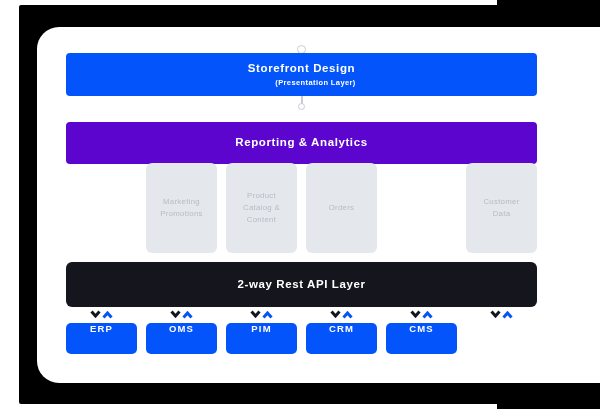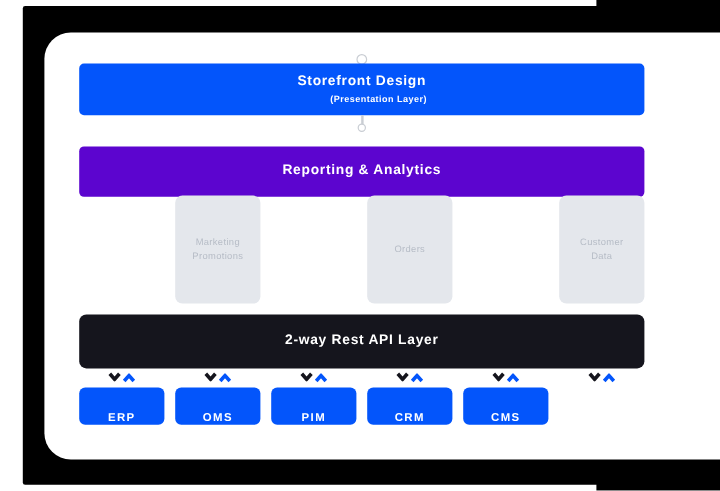--- a/index.html
+++ b/index.html
@@ -56,21 +56,21 @@
   .arrow-pair{
     position:absolute;top:282px;width:71px;height:9px;
     display:flex;align-items:center;justify-content:center;gap:1px;
   }
   .arrow-pair svg{display:block;}
   .chev-up{margin-top:2px;}
   
   .sys-box{
     position:absolute;top:296px;width:71px;height:31px;box-sizing:border-box;
     background:var(--blue,#0355fb);border-radius:5px;
-    display:flex;align-items:flex-end;justify-content:center;
+    display:flex;align-items:flex-start;justify-content:center;
     color:#fff;font-size:9.5px;font-weight:bold;letter-spacing:1.2px;
   }
   .c0{left:29px}.c1{left:109px}.c2{left:189px}.c3{left:269px}.c4{left:349px}.c5{left:429px}
 </style>
 </head>
 <body>
 
 <div class="stage">
   <div class="backdrop-main"></div>
   <div class="backdrop-right"></div>
@@ -86,20 +86,23 @@
 
     <div class="connector-line"></div>
     <div class="node-circle node-mid"></div>
 
     <div class="bar bar-reporting">
       <div class="bar-title">Reporting &amp; Analytics</div>
     </div>
 
     <div class="gray-box c1"><span>Marketing
 Promotions</span></div>
+    <div class="gray-box c2"><span>Product
+Catalog &amp;
+Content</span></div>
     <div class="gray-box c3"><span>Orders</span></div>
     <div class="gray-box c5"><span>Customer
 Data</span></div>
 
     <div class="bar bar-api">
       <div class="bar-title">2-way Rest API Layer</div>
     </div>
 
     <div class="arrow-pair c0">
       <svg width="11" height="8" viewBox="0 0 11 8">

